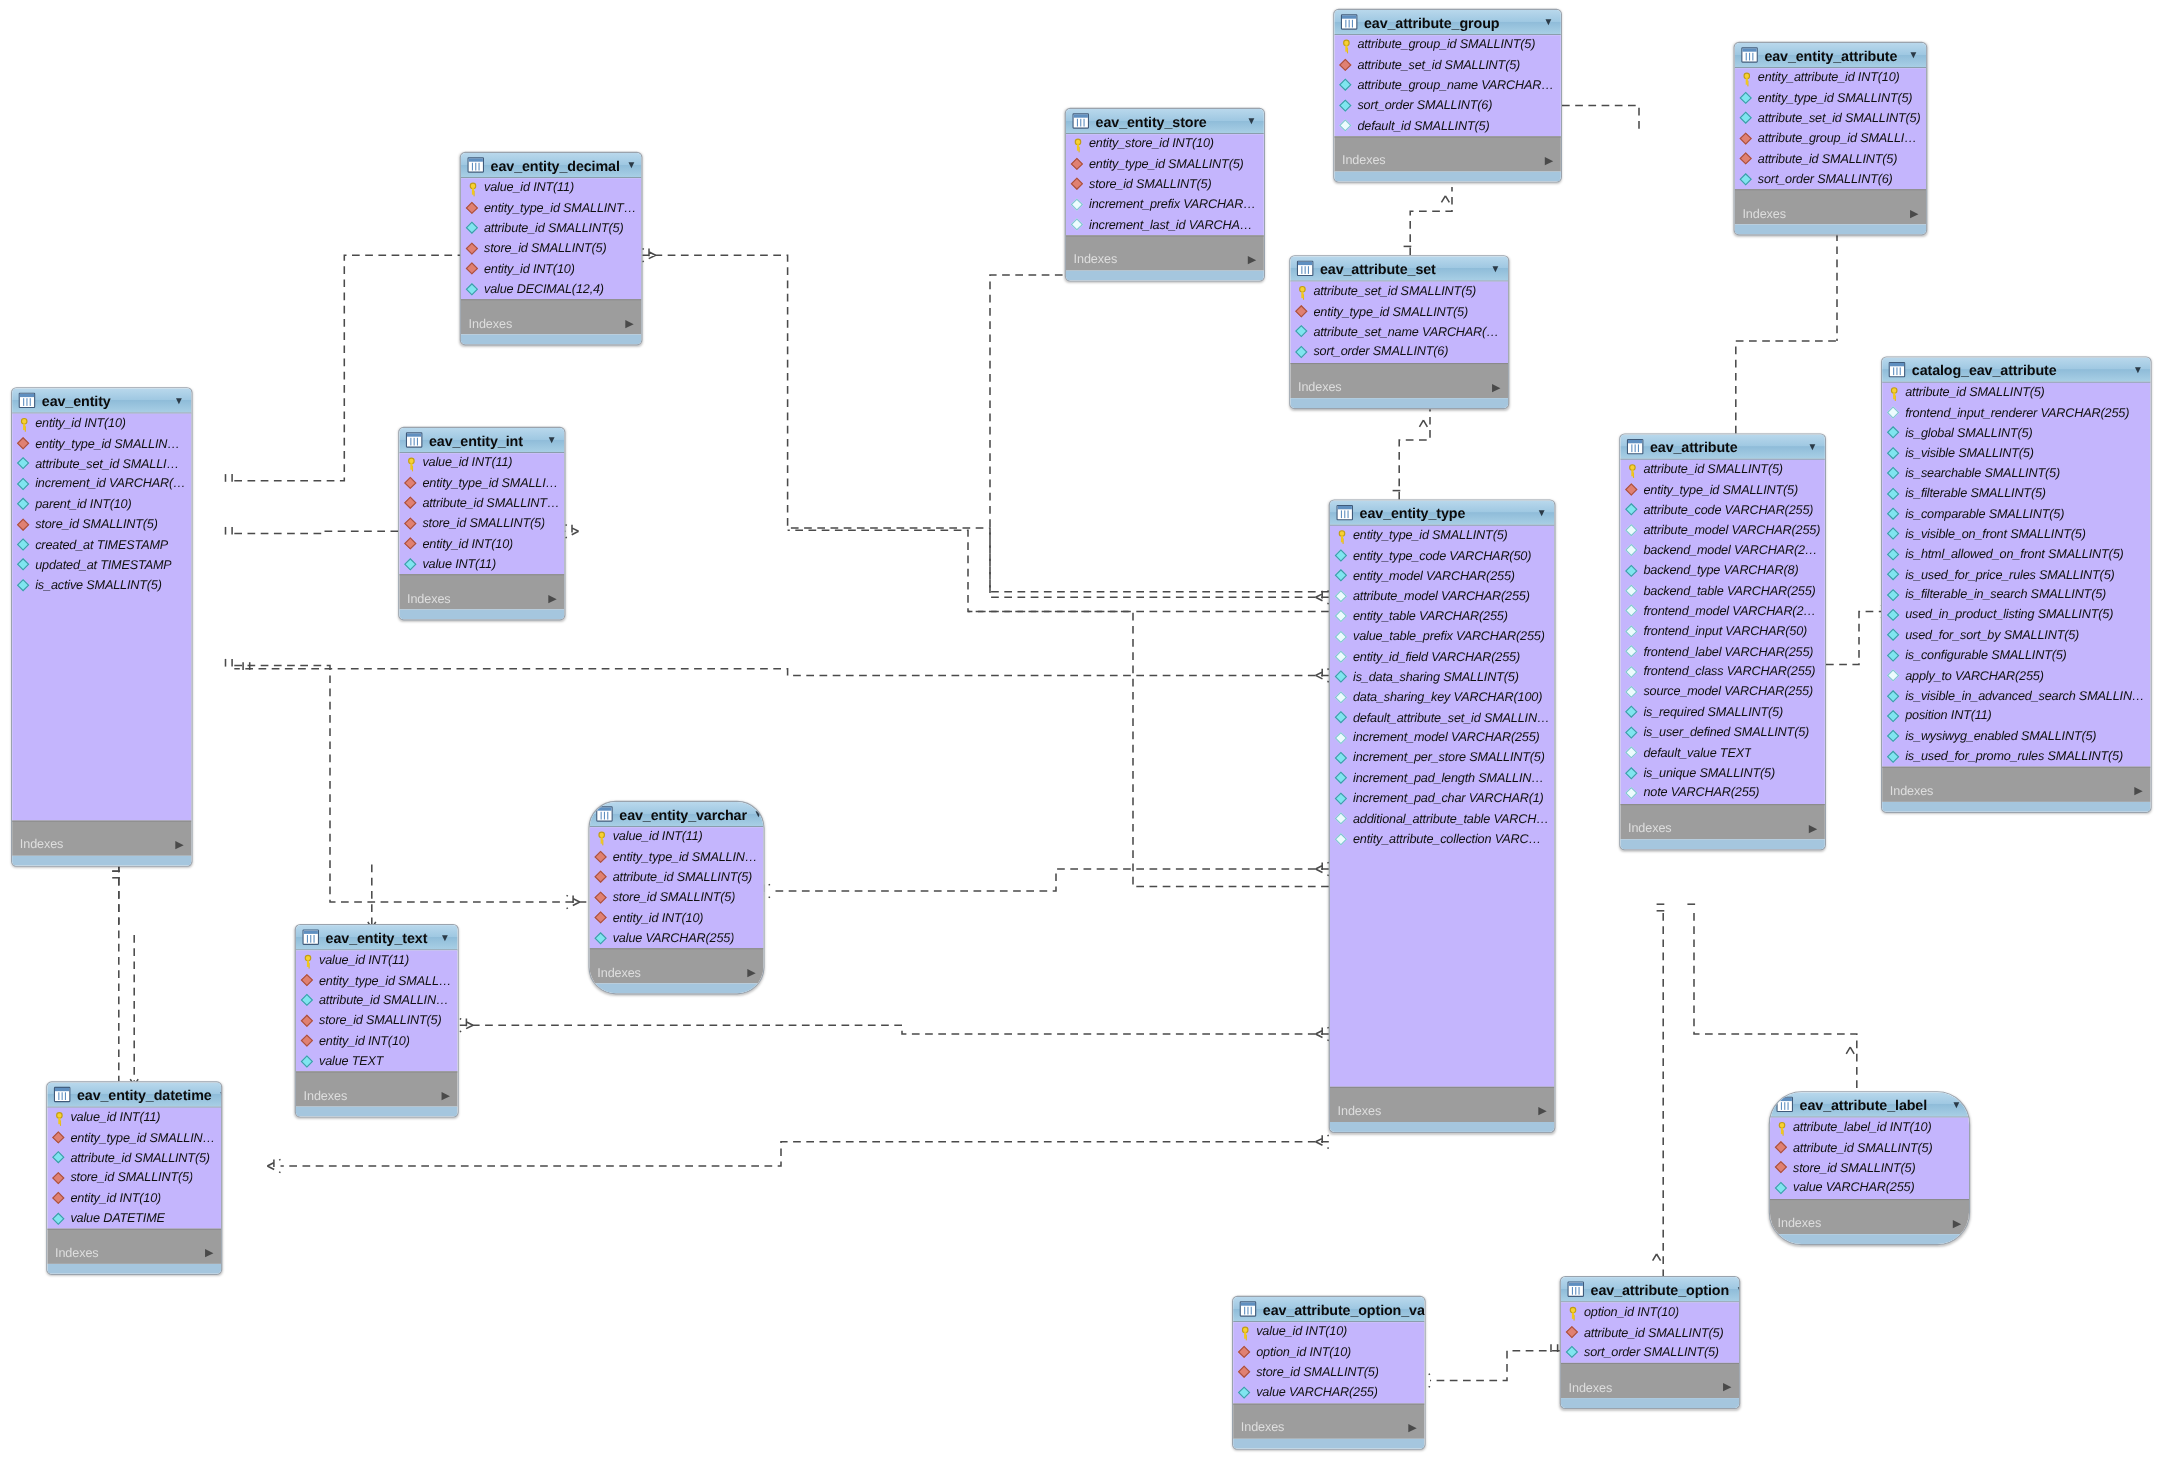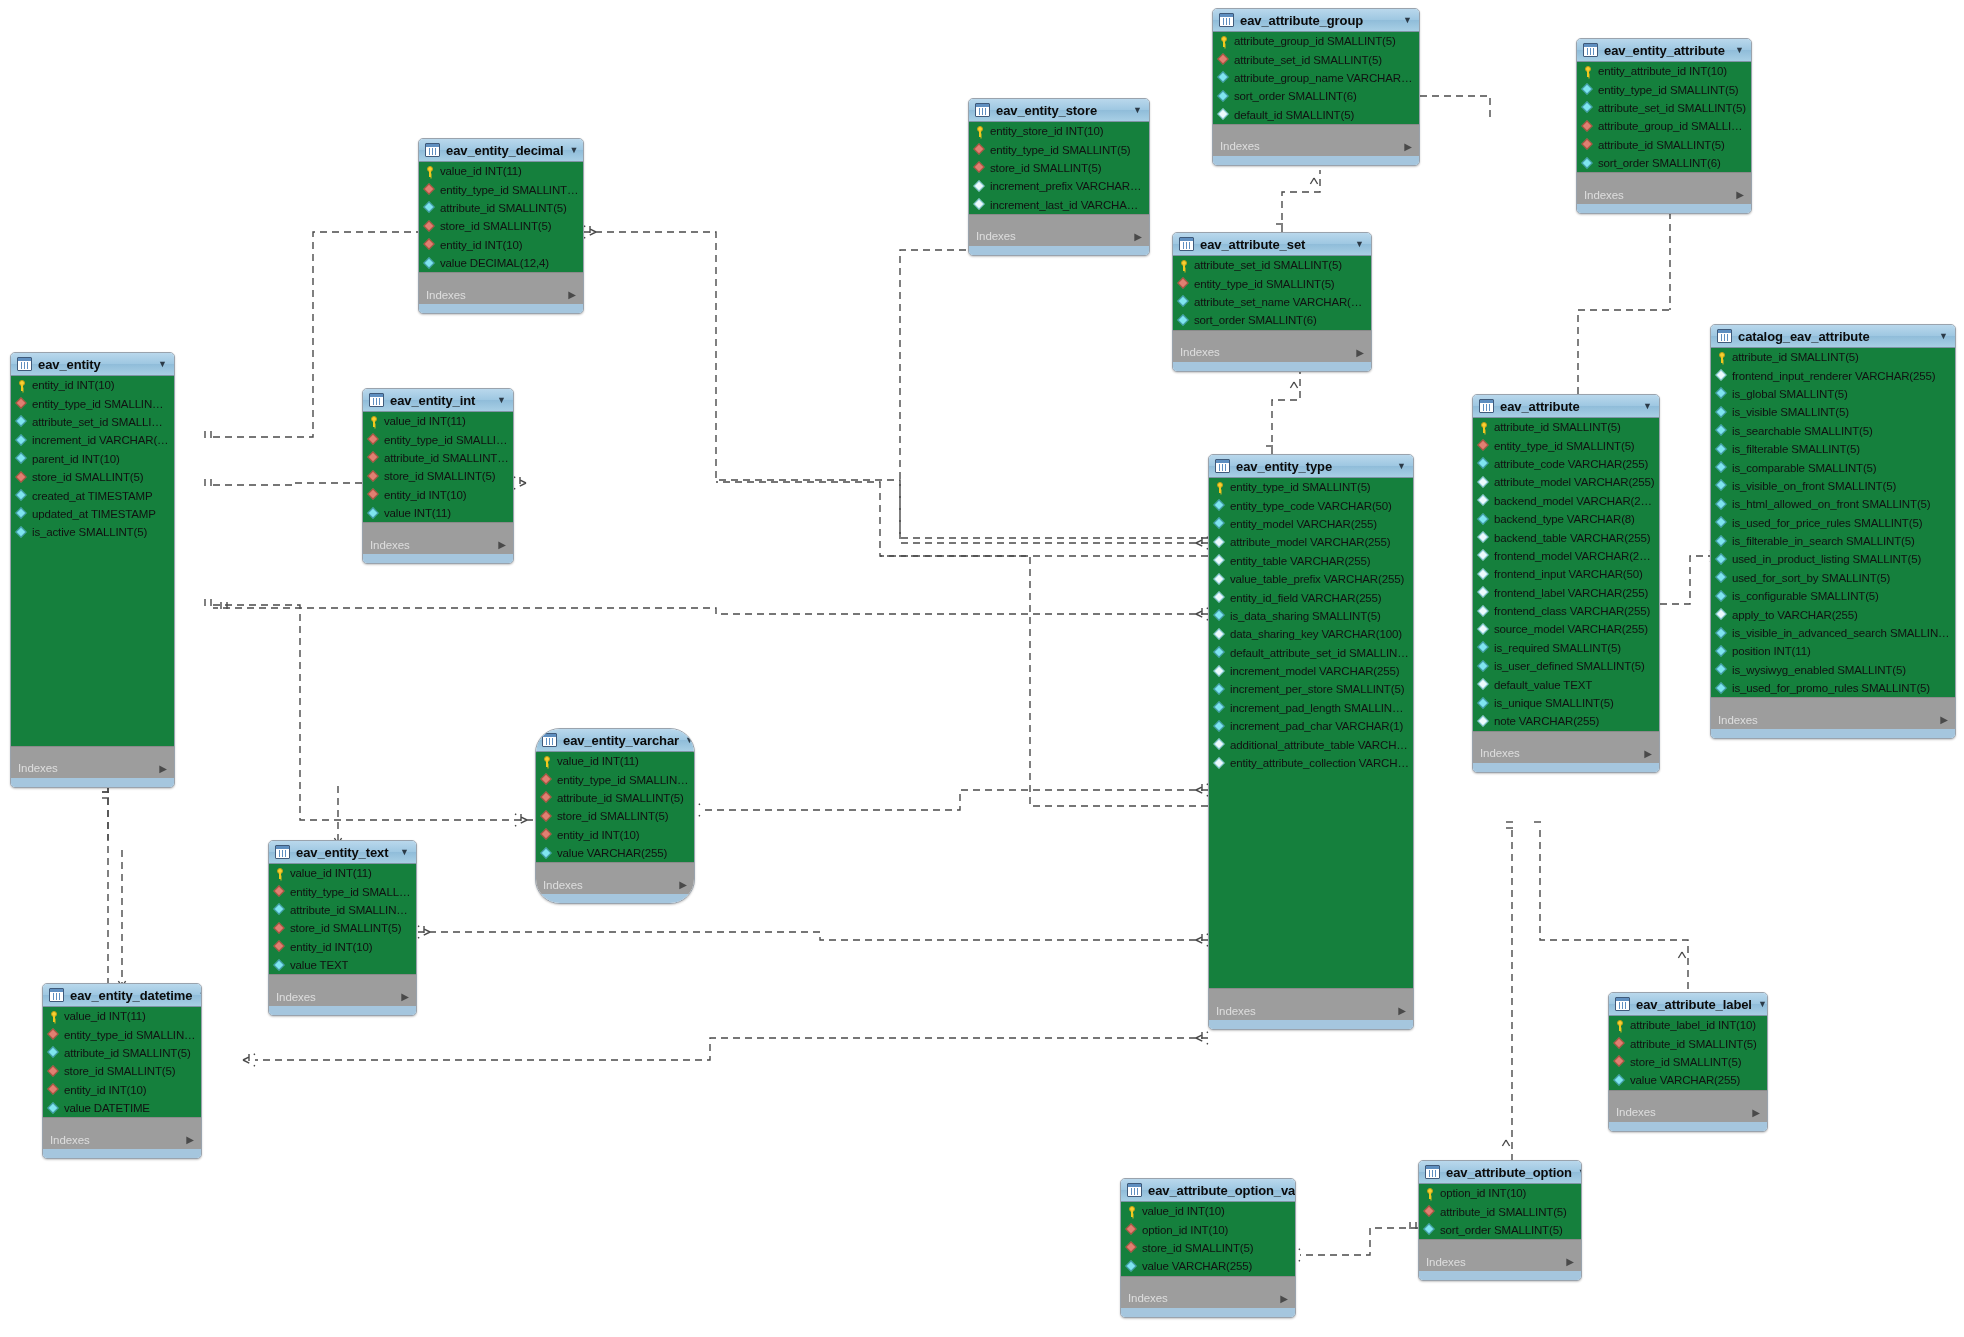--- a/index.html
+++ b/index.html
@@ -19,21 +19,21 @@
        border-bottom:1px solid #7f94a5;}
   .tbl .hdr .tname{font-size:13px;font-weight:bold;color:#0b0b0b;
        white-space:nowrap;letter-spacing:-.1px;flex:1;}
   .tico{width:13px;height:12px;flex:0 0 13px;border:1px solid #3f5a7a;
         background:#ffffff;border-radius:1px;position:relative;}
   .tico:before{content:"";position:absolute;left:0;top:0;right:0;height:3px;background:#5f8fc0;}
   .tico:after{content:"";position:absolute;left:3px;top:4px;width:1px;height:7px;
               background:#5f8fc0;box-shadow:3px 0 0 #5f8fc0,6px 0 0 #5f8fc0;}
   .caret{font-size:9px;color:#2b3a47;line-height:1;flex:0 0 auto;}
 
-  .cols{background:#15803d;}
+  .cols{background:#c4b5fd;font-style:italic;}
   .col{height:18.4px;display:flex;align-items:center;gap:5px;padding:0 4px 0 5px;
        font-size:11.5px;color:#111;white-space:nowrap;letter-spacing:-.15px;}
   .col .cn{overflow:hidden;text-overflow:ellipsis;white-space:nowrap;}
 
   
   .ic{flex:0 0 11px;width:11px;height:11px;position:relative;}
   .ic-pk:before{content:"";position:absolute;left:3px;top:0;width:6px;height:6px;
         border-radius:50%;background:#f7d032;border:1px solid #c19e12;box-sizing:border-box;}
   .ic-pk:after{content:"";position:absolute;left:5px;top:5px;width:2px;height:6px;
         background:#f0c81e;box-shadow:1px 2px 0 -0.5px #e0b71a;}
@@ -995,21 +995,21 @@
           </span>
           <span class="cn">value DATETIME</span>
         </div>
       </div>
       <div class="idx">
         <span class="lbl">Indexes</span>
         <span class="tri">▶</span>
       </div>
       <div class="foot"></div>
     </div>
-    <div class="tbl" style="left: 1608px; top: 992px; width: 160px;">
+    <div class="tbl" style="left: 1608px; top: 992px; width: 183px; border-radius: 30px;">
       <div class="hdr">
         <span class="tico"></span>
         <span class="tname">eav_attribute_label</span>
         <span class="caret">▼</span>
       </div>
       <div class="cols">
         <div class="col">
           <span class="ic ic-pk"></span>
           <span class="cn">attribute_label_id INT(10)</span>
         </div>

